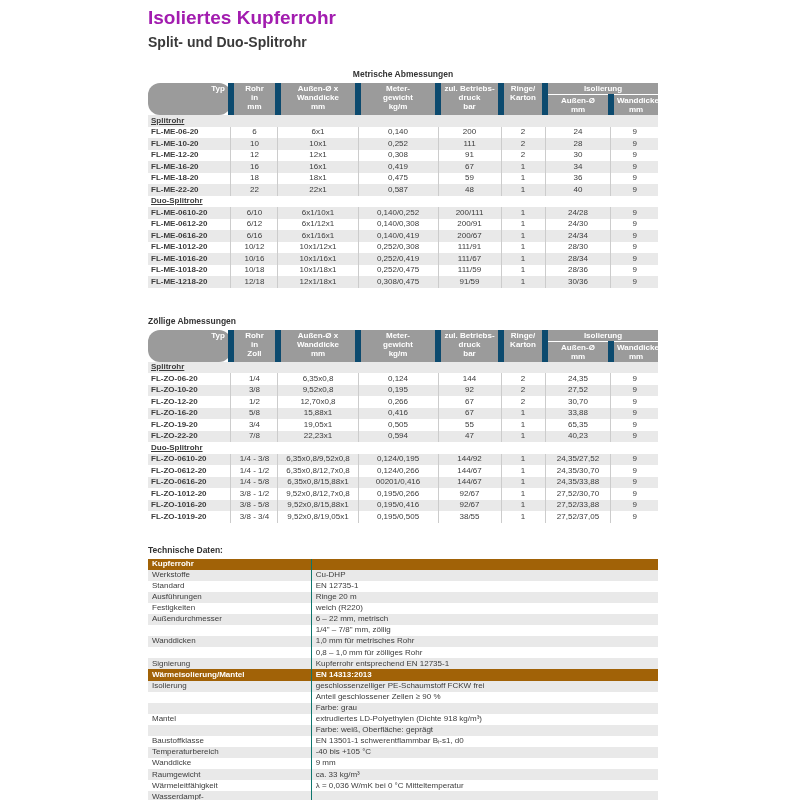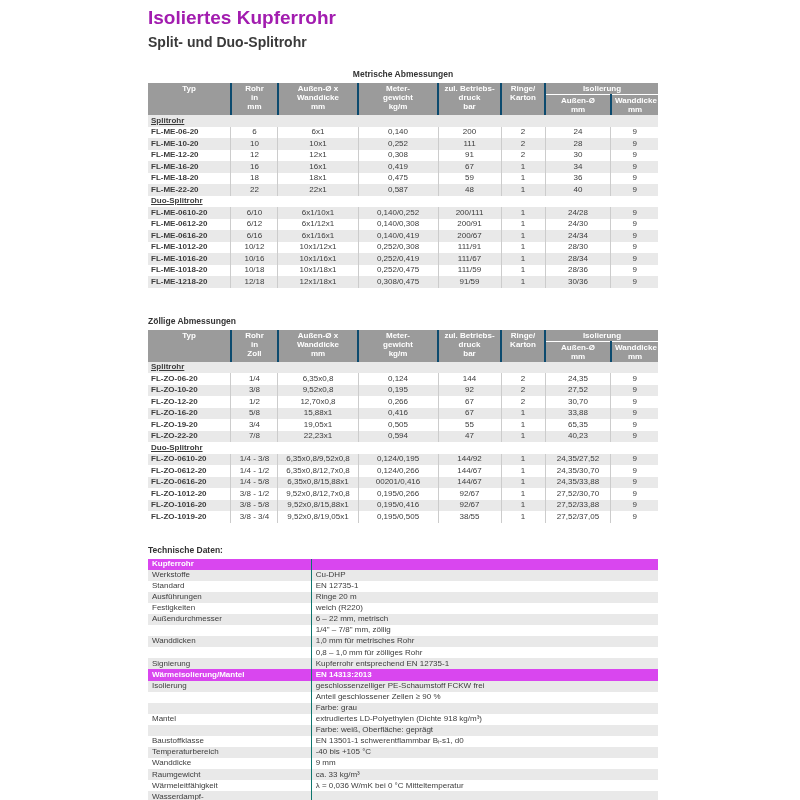--- a/index.html
+++ b/index.html
@@ -53,23 +53,23 @@
   .dim th {
     background: #9b9b9b;
     color: #ffffff;
     font-weight: bold;
     font-size: 8px;
     line-height: 9px;
     padding: 1px 3px;
     vertical-align: top;
     text-align: center;
     white-space: pre-line;
-    border-left: 2px solid #0c4a6e;
-  }
-  .dim th.typ { text-align: center; border-left: none; }
+    border-left: 6px solid #0c4a6e;
+  }
+  .dim th.typ { text-align: right; border-left: none; border-radius: 12px; }
   .dim th.group { border-bottom: 1px solid #ffffff; }
   .dim td {
     font-size: 8px;
     line-height: 8.5px;
     padding: 1.5px 3px;
     text-align: center;
     color: #3c3c3c;
     border-left: 1px solid #cccccc;
     overflow: hidden;
   }
@@ -86,21 +86,21 @@
   .tech td {
     font-size: 8px;
     line-height: 8.5px;
     padding: 1.3px 4px;
     vertical-align: top;
     color: #3c3c3c;
     overflow: hidden;
   }
   .tech tbody tr:nth-child(even) { background: #e9e9e9; }
   .tech tr.hdr td {
-    background: #d946ef;
+    background: #a16207;
     color: #ffffff;
     font-weight: bold;
   }
   .tech td.val { border-left: 1px solid #0f766e; }
 </style>
 </head>
 <body>
 
 <div class="page">
 

